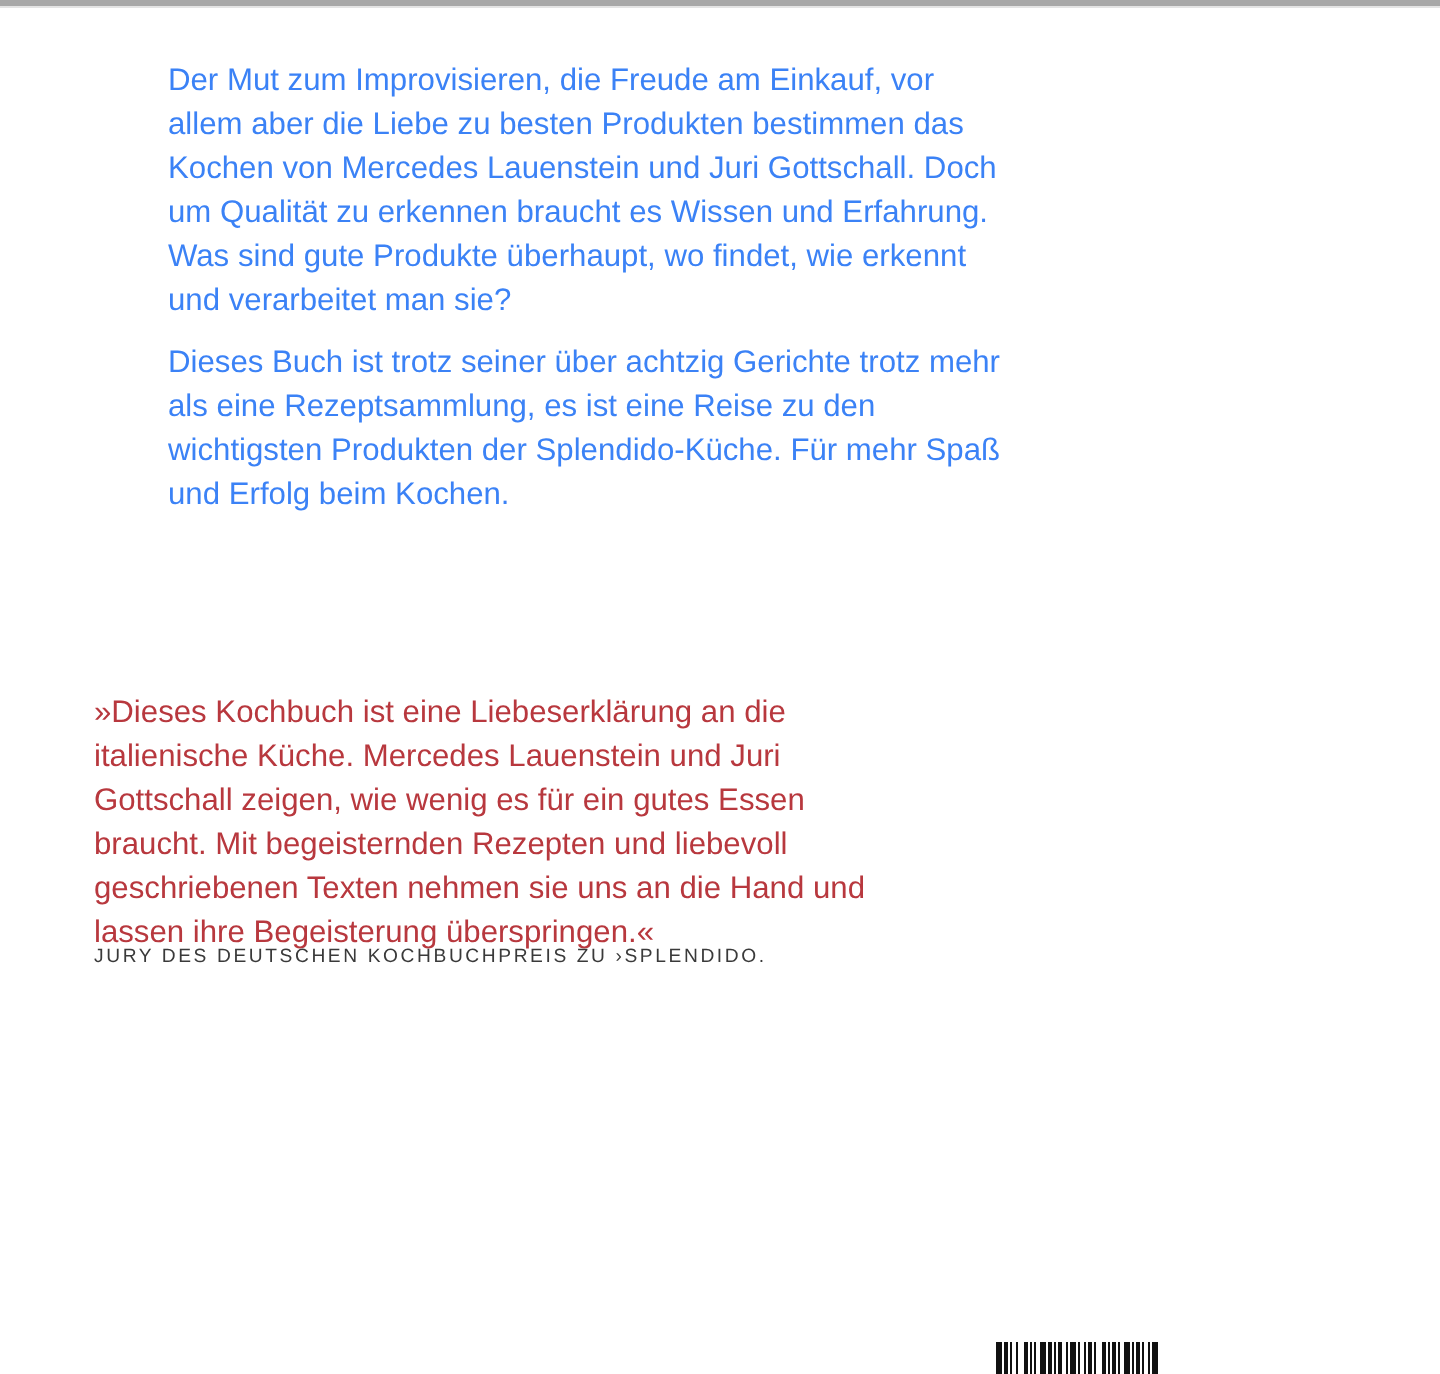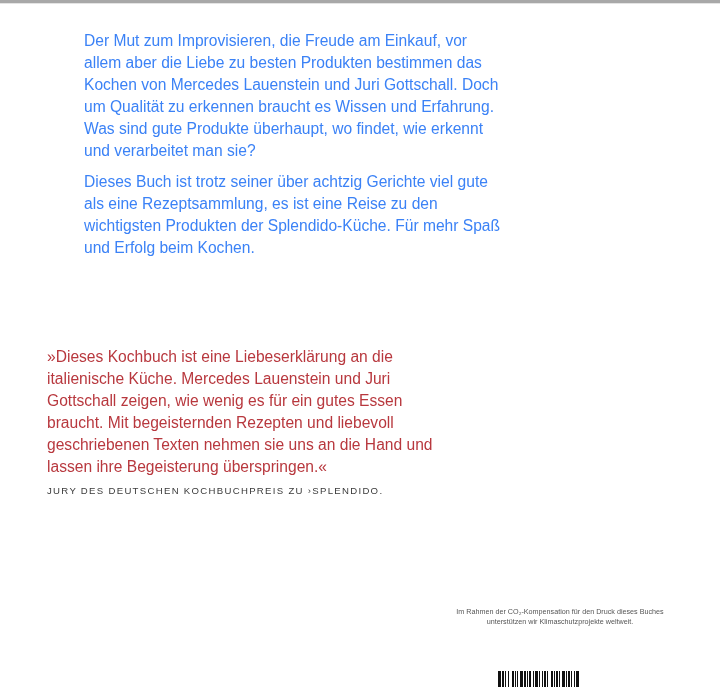--- a/index.html
+++ b/index.html
@@ -48,21 +48,21 @@
       position: absolute;
       left: 47px;
       top: 471px;
       width: 380px;
       color: #3a3a3a;
       font-size: 9.6px;
       letter-spacing: 1.3px;
       line-height: 16px;
       text-transform: uppercase;
     }
-    .attribution div { white-space: nowrap; margin-top: 12px; }
+    .attribution div { white-space: nowrap; }
     .credits {
       position: absolute;
       left: 420px;
       top: 607px;
       width: 280px;
       text-align: center;
       color: #555555;
       font-size: 7.2px;
       line-height: 10px;
     }
@@ -81,34 +81,30 @@
       background: #111;
     }
   </style>
 </head>
 <body>
 
 <div class="top-rule"></div>
 
 <div class="body-text">
   <p>Der Mut zum Improvisieren, die Freude am Einkauf, vor allem aber die Liebe zu besten Produkten bestimmen das Kochen von Mercedes Lauenstein und Juri Gottschall. Doch um Qualität zu erkennen braucht es Wissen und Erfahrung. Was sind gute Produkte überhaupt, wo findet, wie erkennt und verarbeitet man sie?</p>
-  <p>Dieses Buch ist trotz seiner über achtzig Gerichte viel gute als eine Rezeptsammlung, es ist eine Reise zu den wichtigsten Produkten der Splendido-Küche. Für mehr Spaß und Erfolg beim Kochen.</p>
+  <p>Dieses Buch ist trotz seiner über achtzig Gerichte trotz mehr als eine Rezeptsammlung, es ist eine Reise zu den wichtigsten Produkten der Splendido-Küche. Für mehr Spaß und Erfolg beim Kochen.</p>
 </div>
 
 <p class="quote">»Dieses Kochbuch ist eine Liebeserklärung an die italienische Küche. Mercedes Lauenstein und Juri Gottschall zeigen, wie wenig es für ein gutes Essen braucht. Mit begeisternden Rezepten und liebevoll geschriebenen Texten nehmen sie uns an die Hand und lassen ihre Begeisterung überspringen.«</p>
 
 <div class="attribution">
   <div>JURY DES DEUTSCHEN KOCHBUCHPREIS ZU ›SPLENDIDO.</div>
 </div>
 
 <div class="credits">
-  <div class="climate">
-    <div>Im Rahmen der CO₂-Kompensation für den Druck dieses Buches</div>
-    <div>unterstützen wir Klimaschutzprojekte weltweit.</div>
-  </div>
 </div>
 
 <div class="barcode" id="barcode">
     <span style="width: 3px;"></span>
     <span style="width: 1px; background: transparent;"></span>
     <span style="width: 2px;"></span>
     <span style="width: 1px; background: transparent;"></span>
     <span style="width: 1px;"></span>
     <span style="width: 2px; background: transparent;"></span>
     <span style="width: 1px;"></span>

